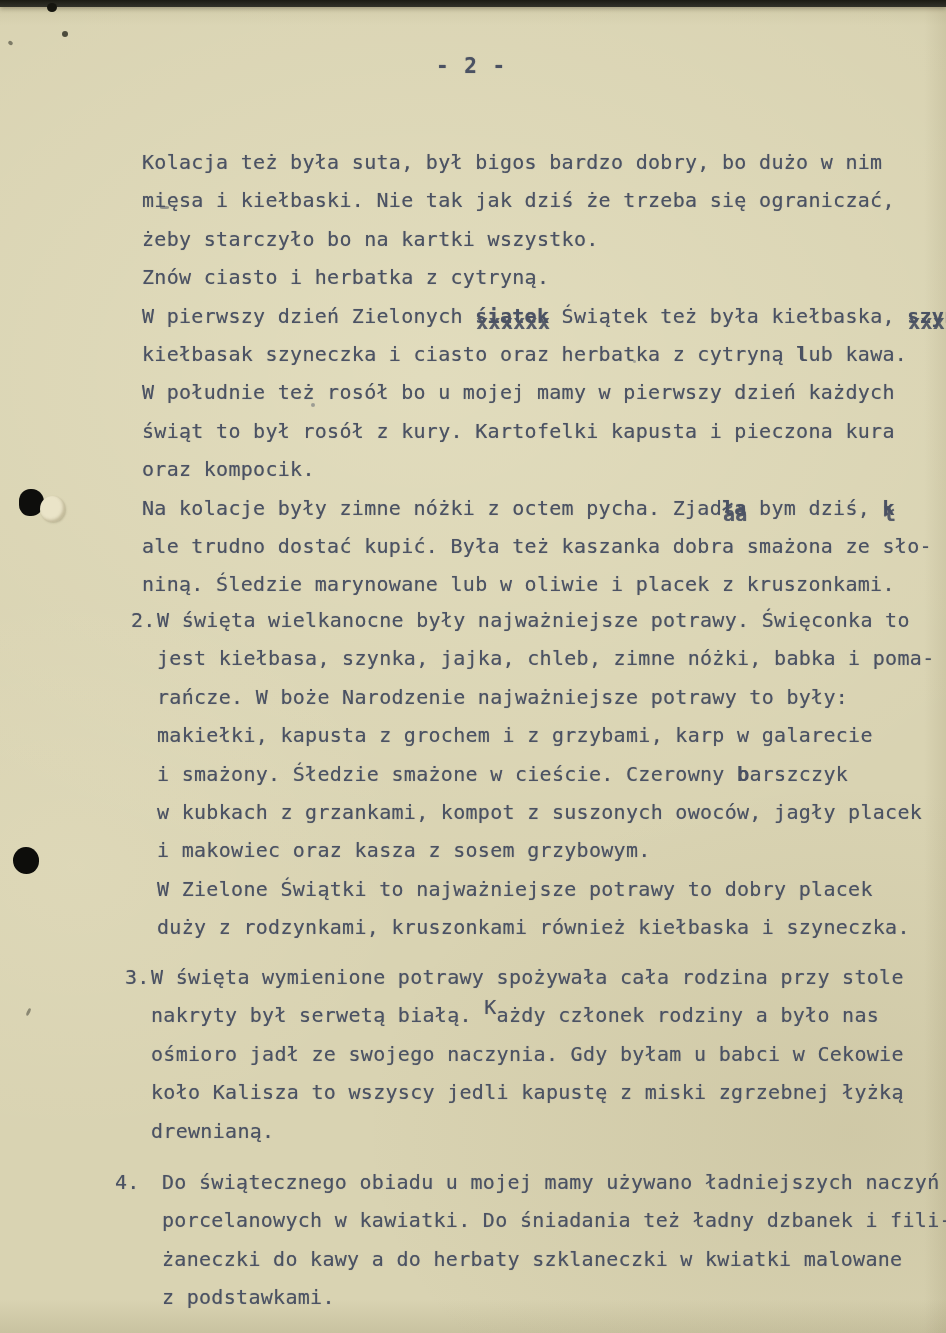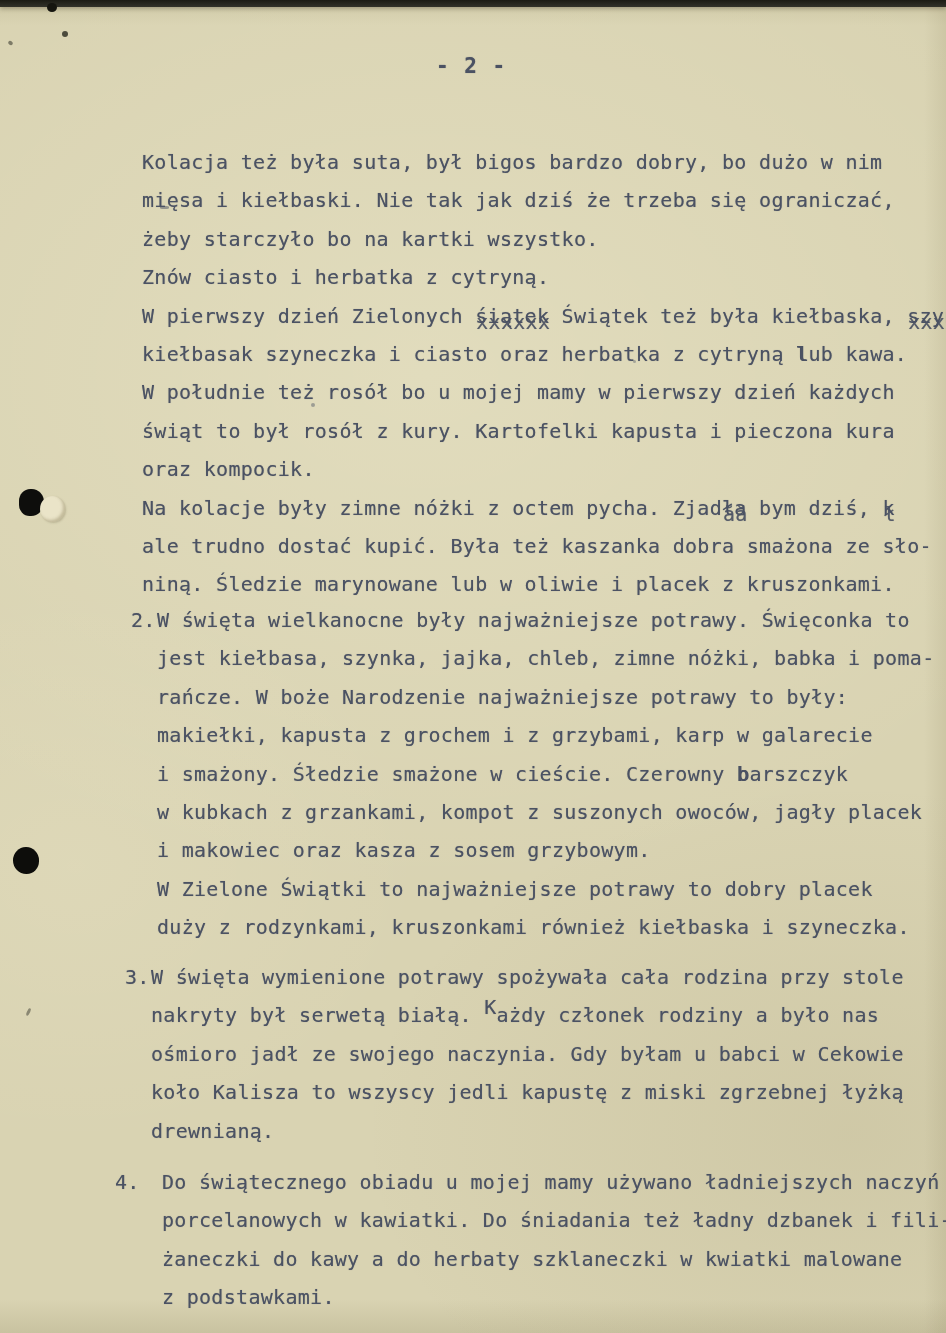--- a/index.html
+++ b/index.html
@@ -40,21 +40,21 @@
   }
   [data-block="p1"]{left:142px;top:143px;}
   [data-block="p2"]{left:157px;top:601px;}
   [data-block="p3"]{left:151px;top:958px;}
   [data-block="p4"]{left:162px;top:1163px;}
   .num{position:absolute;top:0;}
   [data-block="p2"] .num{left:-26px;}
   [data-block="p3"] .num{left:-26px;}
   [data-block="p4"] .num{left:-47px;}
   .tline{height:38.4px;}
-  .struck{position:relative;font-weight:normal;}
+  .struck{position:relative;font-weight:bold;}
   .struck::after{
     content:attr(data-over);
     position:absolute;left:1px;top:-1px;
     color:inherit;opacity:.92;letter-spacing:0.3px;
   }
   .smudge{text-shadow:0.8px 0 currentColor, -0.5px 0 currentColor;}
   .sup{position:relative;top:-8px;}
   
   .hole{position:absolute;border-radius:50% 50% 48% 52%;}
   .hole-1{left:19px;top:489px;width:25px;height:27px;background:#0e0e0c;border-radius:48% 52% 55% 45%;}

